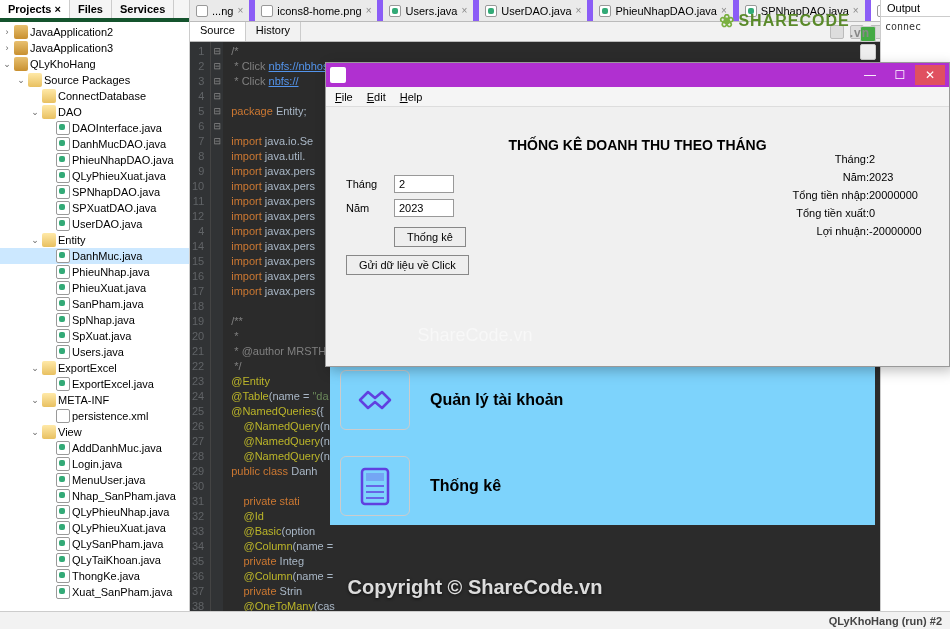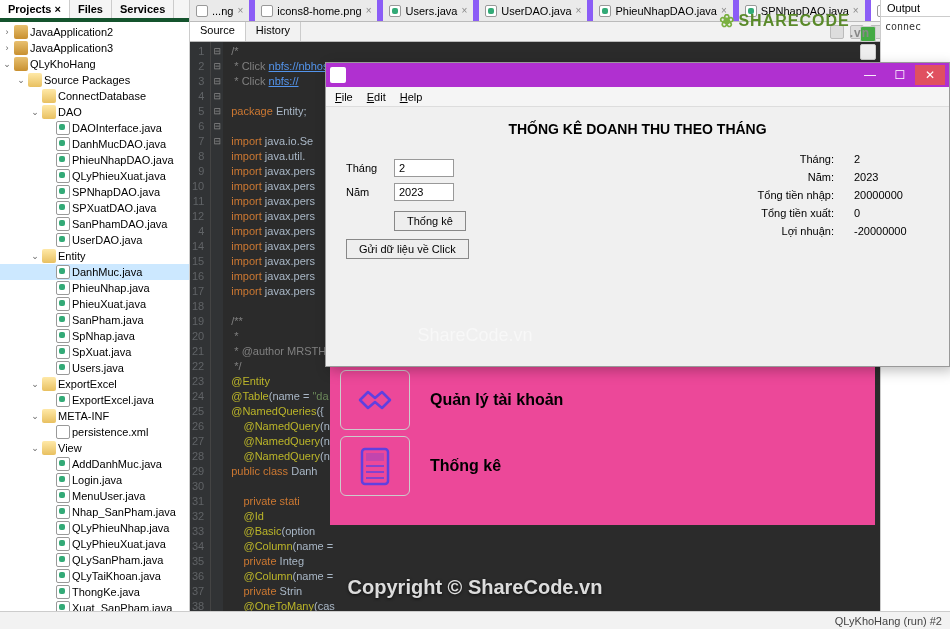--- a/index.html
+++ b/index.html
@@ -52,58 +52,58 @@
 
 
 .right-panel { position: absolute; right: 0; top: 0; width: 70px; height: 100%; background: #fff; border-left: 1px solid #ccc; }
 .right-tabs { display: flex; border-bottom: 1px solid #ccc; font-size: 11px; }
 .right-tab { padding: 2px 6px; }
 .right-content { padding: 4px; font-family: Consolas, monospace; font-size: 10px; color: #333; }
 .right-side-icons { position: absolute; right: 72px; top: 24px; width: 18px; }
 .rsicon { width: 16px; height: 16px; margin: 2px 0; background: #eee; border: 1px solid #ccc; border-radius: 2px; cursor: pointer; }
 
 
-.status-bar { position: absolute; left: 0; right: 0; bottom: 0; height: 18px; background: #f2f2f2; border-top: 1px solid #ccc; display: flex; align-items: center; justify-content: flex-end; padding: 0 8px; font-size: 11px; color: #444; }
+.status-bar { position: absolute; left: 0; right: 0; bottom: 0; height: 18px; background: #f2f2f2; border-top: 1px solid #ccc; display: flex; align-items: center; justify-content: flex-end; padding: 0 8px; font-size: 11px; color: #444; font-weight: bold; }
 
 
 .sharecode-logo { position: absolute; right: 80px; top: 2px; font-size: 16px; font-weight: bold; color: #5a8a2a; letter-spacing: 1px; z-index: 5; display: flex; align-items: center; }
 .sharecode-logo .vn { color: #888; font-size: 12px; margin-top: 24px; }
 .sharecode-logo .leaf { color: #7ab040; margin-right: 3px; font-size: 18px; }
 
 .watermark-center { position: absolute; left: 50%; top: 325px; transform: translateX(-50%); font-size: 18px; color: rgba(255,255,255,0.5); z-index: 40; pointer-events: none; }
 .watermark-bottom { position: absolute; left: 50%; bottom: 30px; transform: translateX(-50%); font-size: 20px; font-weight: bold; color: rgba(255,255,255,0.85); text-shadow: 0 1px 3px rgba(0,0,0,0.7); z-index: 60; pointer-events: none; }
 
 
 .dash { position: absolute; left: 330px; top: 365px; width: 545px; height: 160px; background: #dfe2e6; z-index: 10; display: flex; }
 .dash-left { width: 230px; background: #d0d3d8; display: flex; flex-direction: column; align-items: center; justify-content: flex-end; padding-bottom: 8px; }
 .logout-btn { background: #4a7fff; color: #fff; border: none; padding: 6px 30px; font-size: 12px; margin-bottom: 30px; cursor: pointer; }
 .usedby { font-size: 11px; color: #555; }
-.dash-right { flex: 1; background: #ec4899; padding: 5px 10px; display: flex; flex-direction: column; gap: 6px; }
+.dash-right { flex: 1; background: #7dd3fc; padding: 5px 10px; display: flex; flex-direction: column; gap: 26px; }
 .dash-item { display: flex; align-items: center; gap: 20px; }
 .dash-icon { width: 70px; height: 60px; border: 1px solid #ccc; border-radius: 6px; display: flex; align-items: center; justify-content: center; }
 .dash-label { font-size: 16px; font-weight: bold; }
 
 
 .dialog { position: absolute; left: 325px; top: 62px; width: 625px; height: 305px; background: #f0f0f0; border: 1px solid #999; box-shadow: 4px 4px 12px rgba(0,0,0,0.25); z-index: 30; }
 .titlebar { height: 24px; background: #b030d0; display: flex; align-items: center; padding: 0 4px; }
 .titlebar .win-icon { width: 16px; height: 16px; background: #fff; margin-right: 6px; border-radius: 2px; }
 .titlebar .spacer { flex: 1; }
 .win-btn { width: 30px; height: 20px; display: flex; align-items: center; justify-content: center; color: #fff; font-size: 12px; cursor: pointer; }
 .win-btn.close { background: #e05060; }
 .menubar { height: 20px; background: #f5f5f5; border-bottom: 1px solid #ddd; display: flex; align-items: center; padding: 0 4px; font-size: 11px; gap: 4px; }
 .menubar span { padding: 2px 5px; cursor: pointer; }
 .menubar span:first-letter { text-decoration: underline; }
 .dialog-body { padding: 10px 20px; position: relative; height: calc(100% - 44px); }
-.dialog-title { text-align: center; font-size: 14px; font-weight: bold; margin: 4px 0 16px; }
+.dialog-title { text-align: center; font-size: 14px; font-weight: bold; margin: 20px 0 16px; }
 .form-row { display: flex; align-items: center; margin: 6px 0; gap: 8px; }
 .form-row label { width: 40px; font-size: 11px; }
 .form-row input { width: 60px; padding: 2px 4px; border: 1px solid #999; font-size: 11px; }
 .form-btn { padding: 3px 12px; border: 1px solid #888; background: #eee; font-size: 11px; cursor: pointer; margin: 4px 0; }
 .stats-right { position: absolute; right: 20px; top: 40px; font-size: 11px; text-align: right; }
-.stats-right div { margin: 6px 15px; display: flex; justify-content: flex-end; gap: 20px; }
+.stats-right div { margin: 6px 0; display: flex; justify-content: flex-end; }
 .stats-right .lbl { min-width: 80px; }
 .stats-right .val { min-width: 60px; text-align: left; }
 
 
 svg { display: block; }
 </style>
 </head>
 <body>
 
 <div class="left-panel">
@@ -177,26 +177,20 @@
         <span class="indent" style="width: 42px;"></span>
         <span class="twisty"></span>
         <span class="node-icon icon-java"></span>
         <span>SPNhapDAO.java</span>
       </div>
       <div class="tree-node">
         <span class="indent" style="width: 42px;"></span>
         <span class="twisty"></span>
         <span class="node-icon icon-java"></span>
         <span>SPXuatDAO.java</span>
-      </div>
-      <div class="tree-node">
-        <span class="indent" style="width: 42px;"></span>
-        <span class="twisty"></span>
-        <span class="node-icon icon-java"></span>
-        <span>SanPhamDAO.java</span>
       </div>
       <div class="tree-node">
         <span class="indent" style="width: 42px;"></span>
         <span class="twisty"></span>
         <span class="node-icon icon-java"></span>
         <span>UserDAO.java</span>
       </div>
       <div class="tree-node">
         <span class="indent" style="width: 28px;"></span>
         <span class="twisty">⌄</span>

